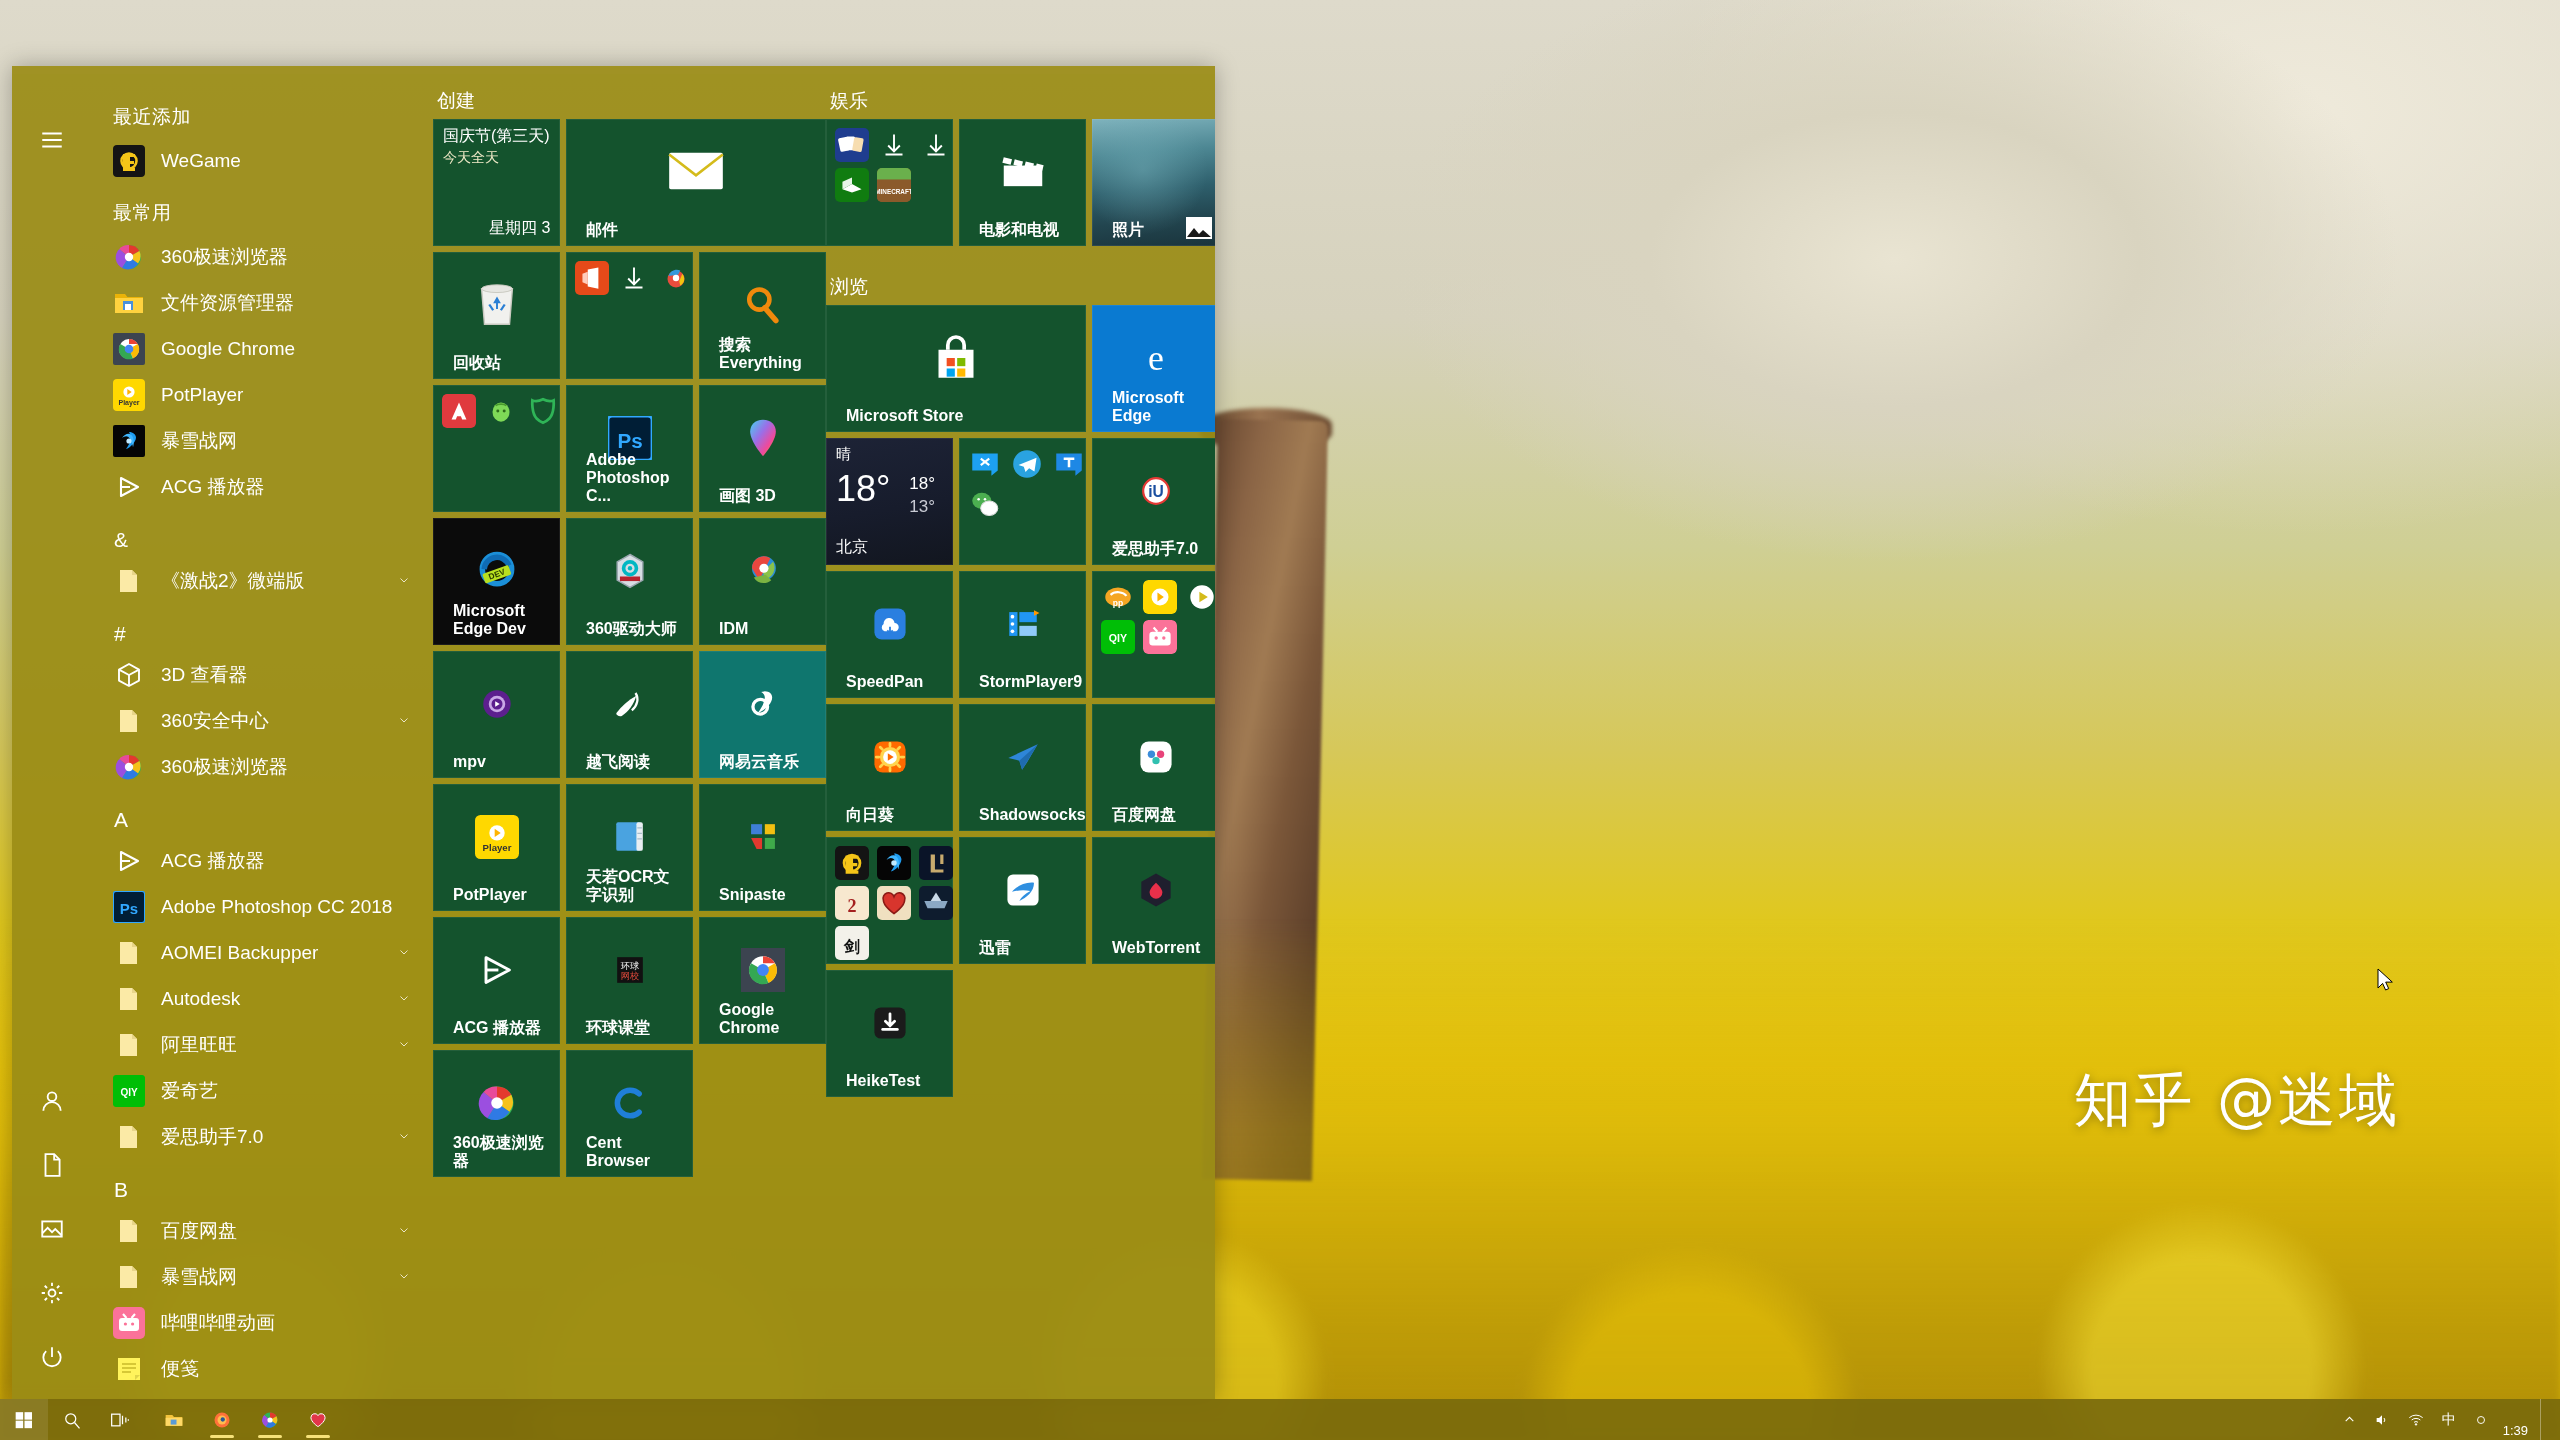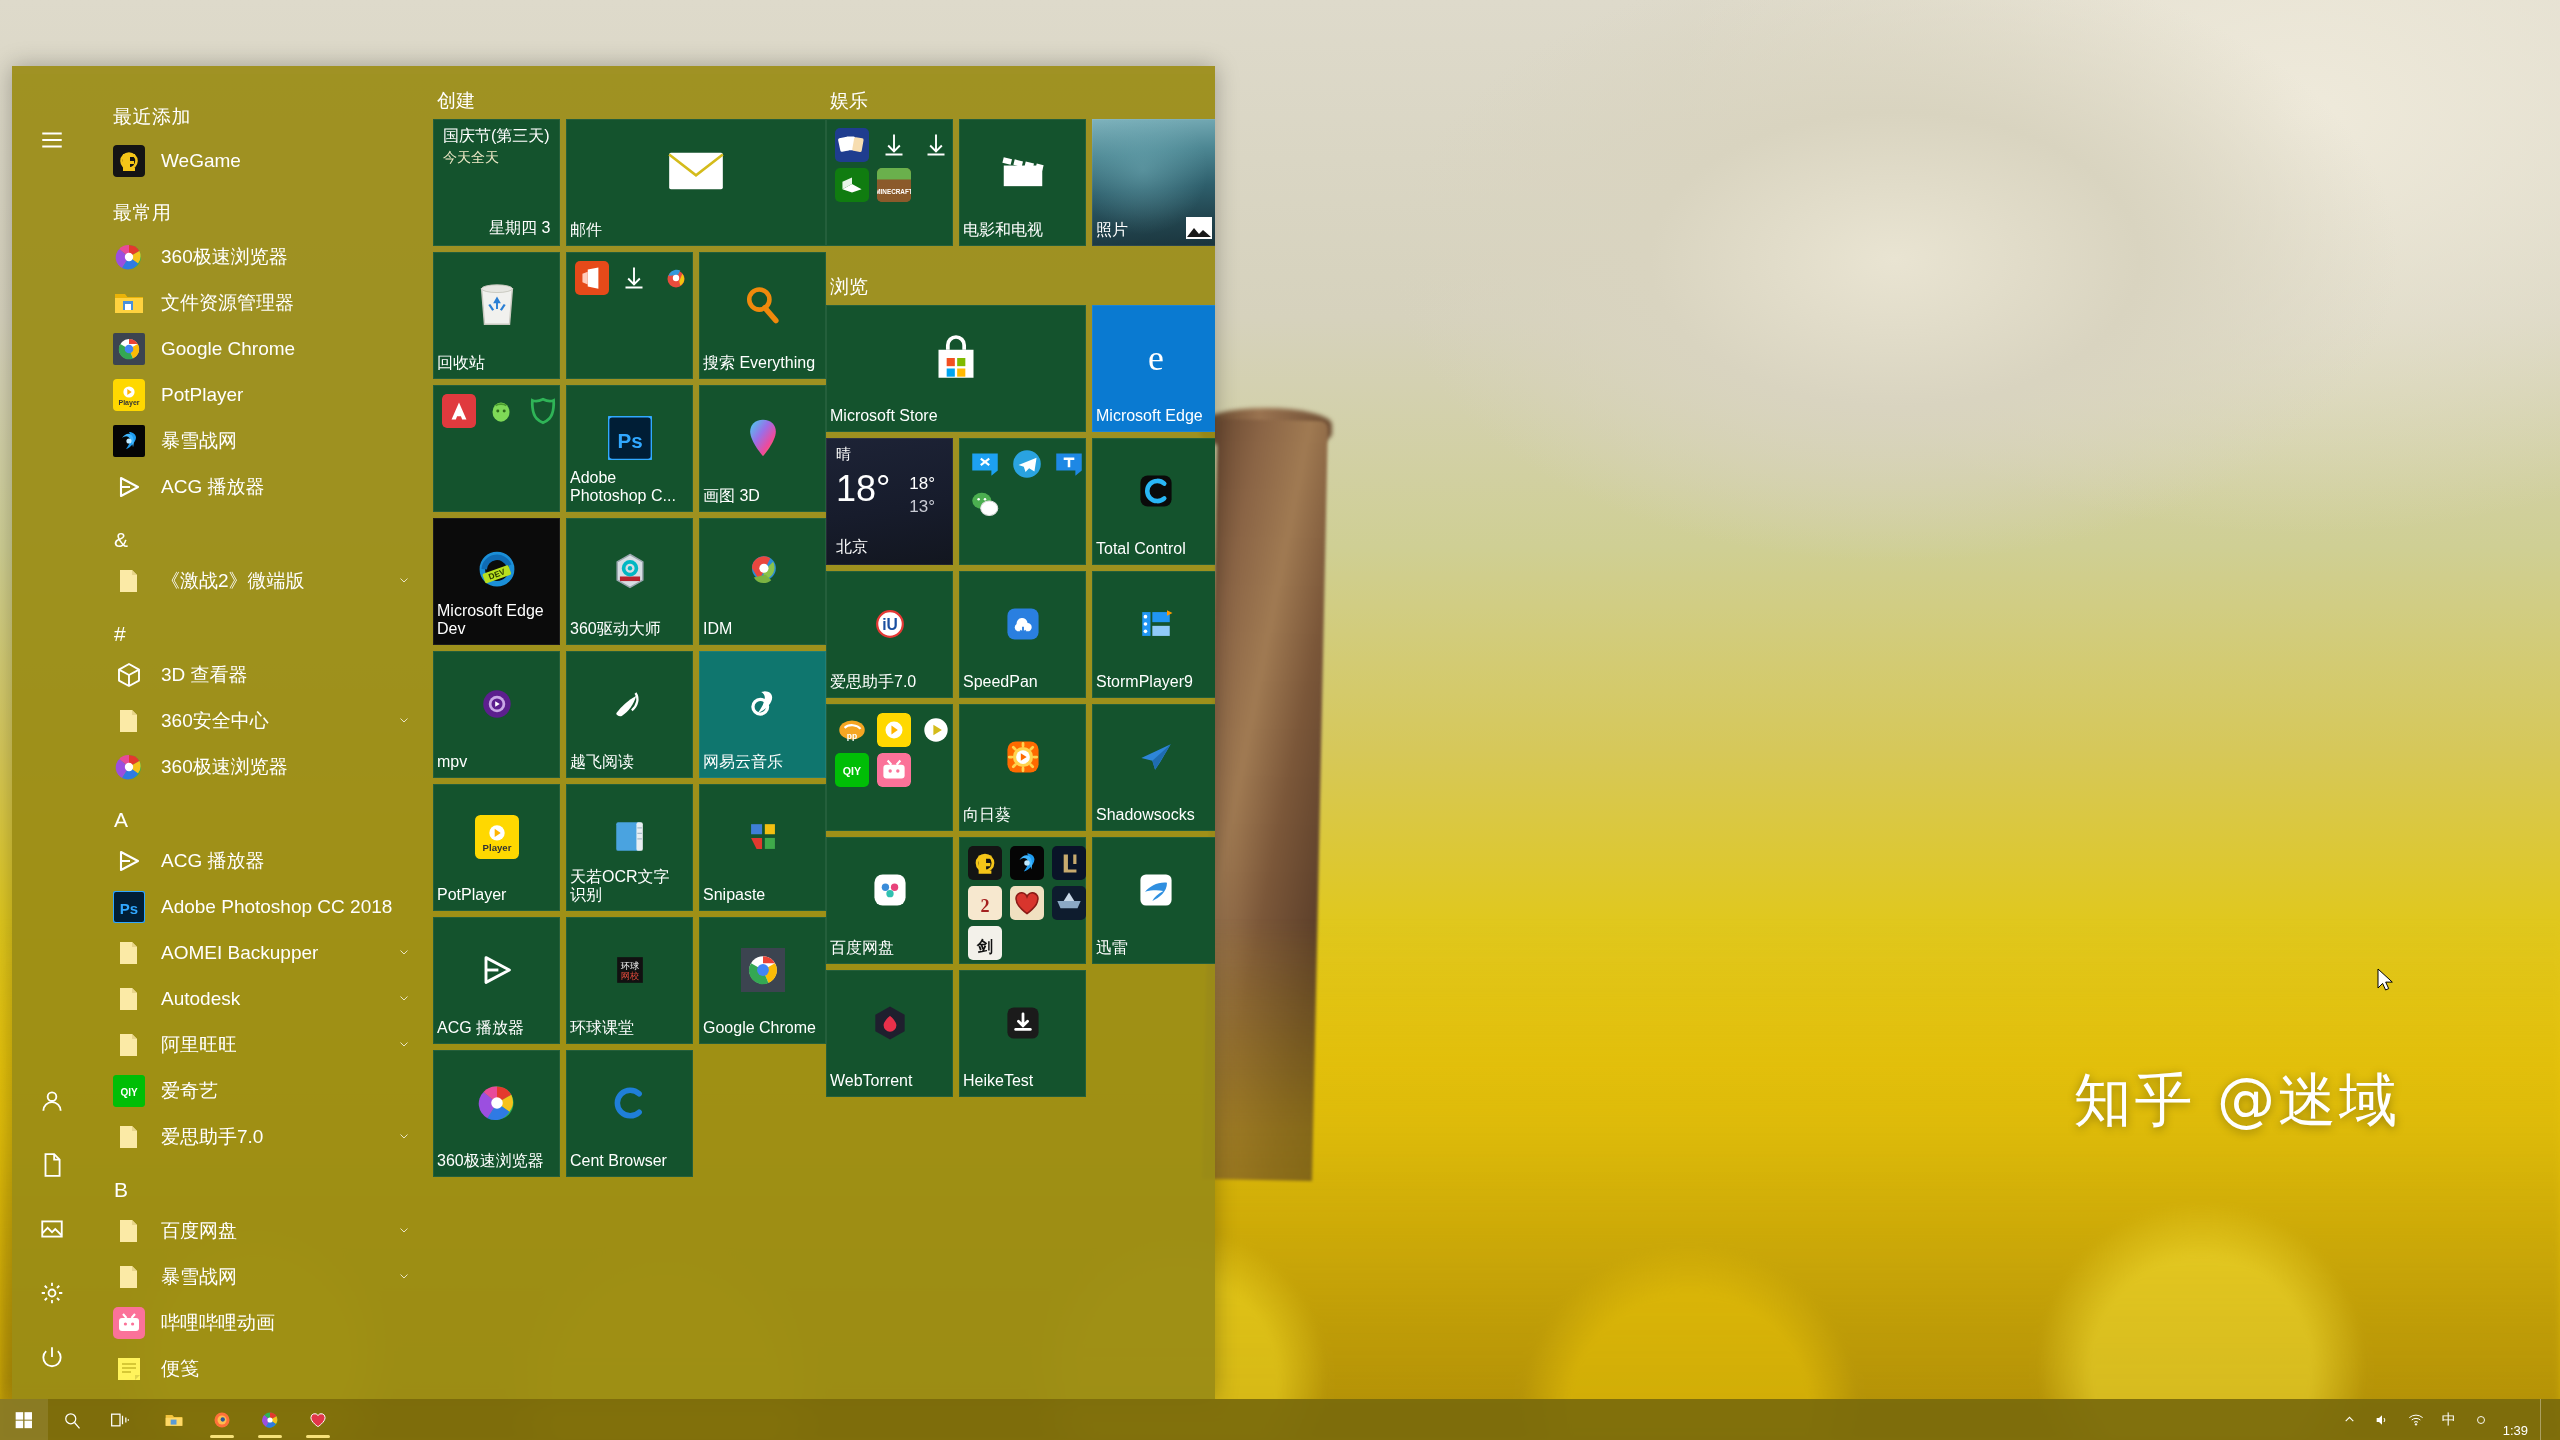--- a/index.html
+++ b/index.html
@@ -117,22 +117,23 @@
     display:grid; grid-auto-rows:127px; gap:6px; margin-bottom:28px;
   }
   .g3{grid-template-columns:repeat(3,127px);}
   .tile{
     background:#14532d; position:relative; cursor:pointer;
     box-shadow:0 0 0 1px rgba(255,255,255,.07) inset;
     display:flex;align-items:center;justify-content:center;overflow:hidden;
   }
   .tile.wide{grid-column:span 2;}
   .tile .tlabel{
-    position:absolute;left:4px;bottom:7px;right:8px;font-size:16px;color:#fff;line-height:1.12;
+    position:absolute;left:20px;bottom:7px;right:8px;font-size:16px;color:#fff;line-height:1.12;
     text-align:left;
+    font-weight:bold;
   }
   .tile .glyph{
     display:flex;align-items:center;justify-content:center;
     width:100%;height:100%;
   }
   .tile .glyph.up{transform:translateY(-11px);}
   .tile.dark{background:#0b0b0b;}
   .tile.blue{background:#0a7ad1;}
   .tile.red{background:#0f766e;}
   .tile.night{
@@ -884,29 +885,20 @@
               </div>
               <div class="mini">
                 <svg viewBox="0 0 32 32" width="34" height="34">
                   <ellipse cx="13" cy="13" rx="9" ry="7.5" fill="#4caf50"></ellipse>
                   <ellipse cx="20" cy="20" rx="8" ry="6.8" fill="#fff" stroke="#ddd"></ellipse>
                   <circle cx="10" cy="11.5" r="1.2" fill="#fff"></circle>
                   <circle cx="16" cy="11.5" r="1.2" fill="#fff"></circle>
                 </svg>
               </div>
             </div>
-          </div>
-          <div class="tile">
-            <div class="glyph up">
-              <svg viewBox="0 0 48 48" width="44" height="44">
-                <rect x="7" y="7" width="34" height="34" rx="8" fill="#0a0a0a"></rect>
-                <path d="M33 16a11 11 0 1 0 0 16" fill="none" stroke="#29b6f6" stroke-width="5" stroke-linecap="round"></path>
-              </svg>
-            </div>
-            <div class="tlabel">Total Control</div>
           </div>
           <div class="tile">
             <div class="glyph up">
               <svg viewBox="0 0 48 48" width="44" height="44">
                 <circle cx="24" cy="24" r="14" fill="#fff" stroke="#e53935" stroke-width="2.4"></circle>
                 <text x="24" y="30" font-size="17" text-anchor="middle" fill="#1a4fa0" font-family="sans-serif" font-weight="bold">iU</text>
               </svg>
             </div>
             <div class="tlabel">爱思助手7.0</div>
           </div>

